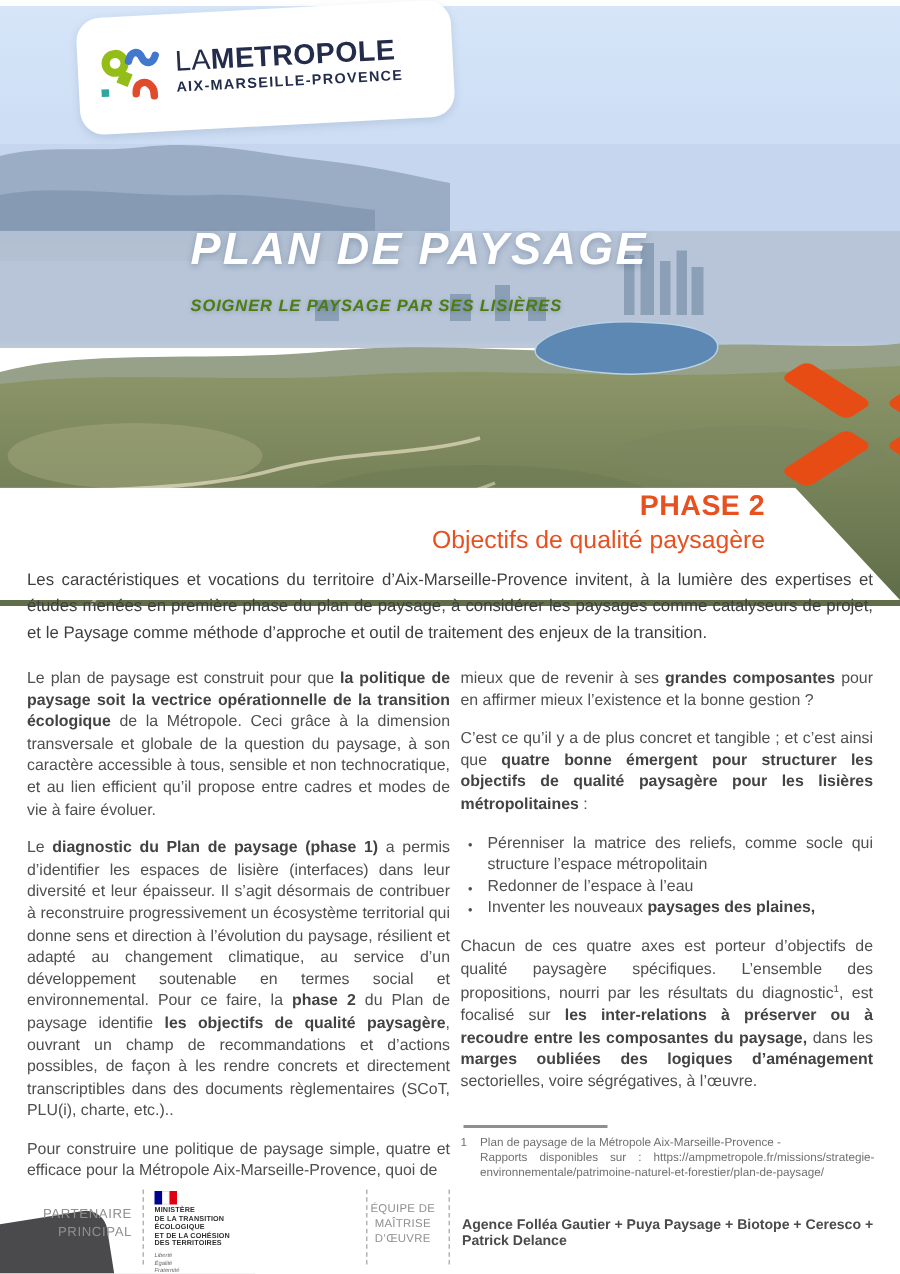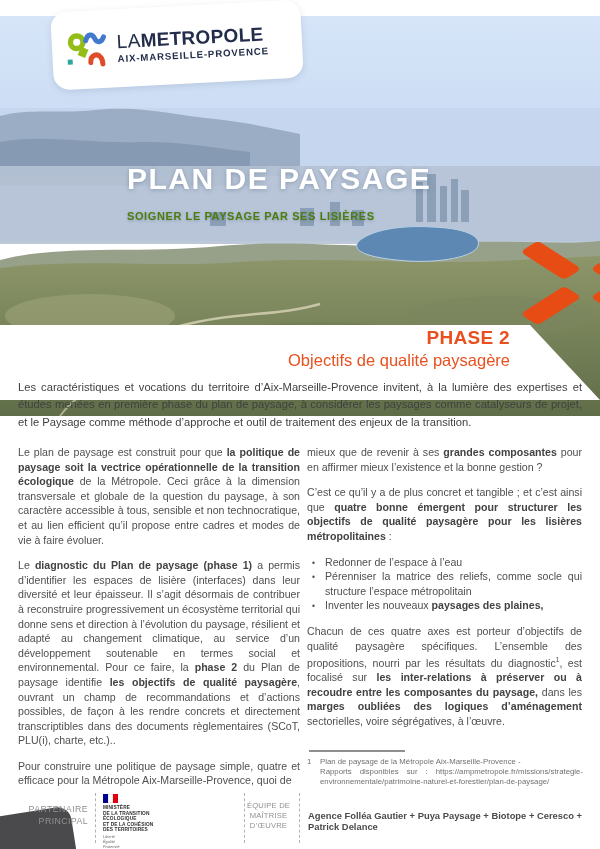--- a/index.html
+++ b/index.html
@@ -1,20 +1,20 @@
 <!DOCTYPE html>
 <html><head>
 <meta charset="utf-8">
 <style>
   html,body{margin:0;padding:0;background:#e9e9e9;}
   .page{position:relative;width:600px;height:849px;background:#ffffff;overflow:hidden;
         font-family:"Liberation Sans",sans-serif;}
 
   
-  .hero{position:absolute;top:16px;left:0;width:500px;height:400px;z-index:1;}
+  .hero{position:absolute;top:4px;left:0;width:500px;height:400px;z-index:1;font-style:italic;}
   .hero svg{display:block;}
   .hero-title{position:absolute;left:127px;top:146px;color:#ffffff;font-size:30px;font-weight:600;
               letter-spacing:1.5px;text-shadow:0 1px 4px rgba(60,80,110,.35);}
   .hero-subtitle{position:absolute;left:127px;top:194px;color:#4d7c0f;font-size:11px;font-weight:600;
               letter-spacing:.6px;text-shadow:0 1px 3px rgba(60,80,110,.35);}
 
   
   .x-icon{position:absolute;left:496px;top:223px;z-index:2;}
 
   
@@ -162,22 +162,22 @@
   <div class="columns">
     <div class="col col-left">
       <p><span>Le plan de paysage est construit pour que </span><span class="b">la politique de paysage soit la vectrice opérationnelle de la transition écologique</span><span> de la Métropole. Ceci grâce à la dimension transversale et globale de la question du paysage, à son caractère accessible à tous, sensible et non technocratique, et au lien efficient qu’il propose entre cadres et modes de vie à faire évoluer.</span></p>
       <p><span>Le </span><span class="b">diagnostic du Plan de paysage (phase 1)</span><span> a permis d’identifier les espaces de lisière (interfaces) dans leur diversité et leur épaisseur. Il s’agit désormais de contribuer à reconstruire progressivement un écosystème territorial qui donne sens et direction à l’évolution du paysage, résilient et adapté au changement climatique, au service d’un développement soutenable en termes social et environnemental. Pour ce faire, la </span><span class="b">phase 2</span><span> du Plan de paysage identifie </span><span class="b">les objectifs de qualité paysagère</span><span>, ouvrant un champ de recommandations et d’actions possibles, de façon à les rendre concrets et directement transcriptibles dans des documents règlementaires (SCoT, PLU(i), charte, etc.)..</span></p>
       <p><span>Pour construire une politique de paysage simple, quatre et efficace pour la Métropole Aix-Marseille-Provence, quoi de</span></p>
     </div>
     <div class="col col-right">
       <p><span>mieux que de revenir à ses </span><span class="b">grandes composantes</span><span> pour en affirmer mieux l’existence et la bonne gestion ?</span></p>
       <p><span>C’est ce qu’il y a de plus concret et tangible ; et c’est ainsi que </span><span class="b">quatre bonne émergent pour structurer les objectifs de qualité paysagère pour les lisières métropolitaines</span><span> :</span></p>
       <ul>
+        <li><span>Pérenniser la matrice des reliefs, comme socle qui structure l’espace métropolitain</span></li>
         <li><span>Redonner de l’espace à l’eau</span></li>
-        <li><span>Pérenniser la matrice des reliefs, comme socle qui structure l’espace métropolitain</span></li>
         <li><span>Inventer les nouveaux </span><span class="b">paysages des plaines,</span></li>
       </ul>
       <p><span>Chacun de ces quatre axes est porteur d’objectifs de qualité paysagère spécifiques. L’ensemble des propositions, nourri par les résultats du diagnostic</span><sup>1</sup><span>, est focalisé sur </span><span class="b">les inter-relations à préserver ou à recoudre entre les composantes du paysage,</span><span> dans les </span><span class="b">marges oubliées des logiques d’aménagement</span><span> sectorielles, voire ségrégatives, à l’œuvre.</span></p>
     </div>
   </div>
 
   <div class="footnote-block">
     <div class="fn-rule"></div>
     <div class="fn">
       <div class="fn-num">1</div>

